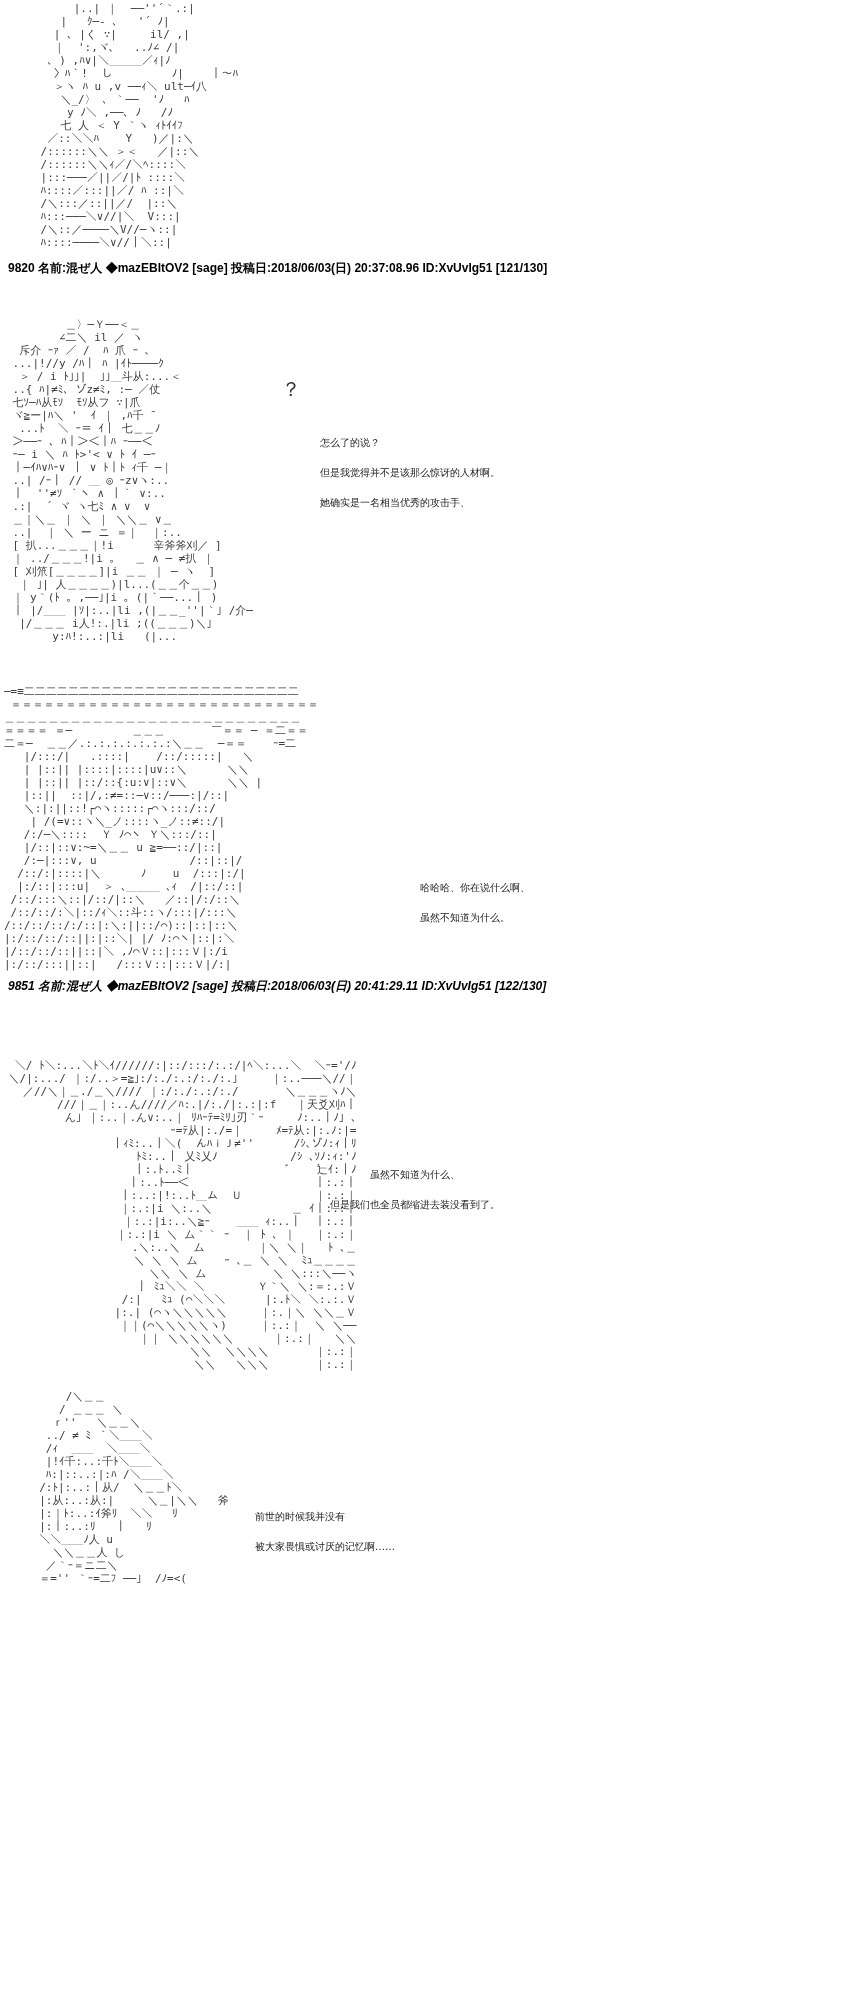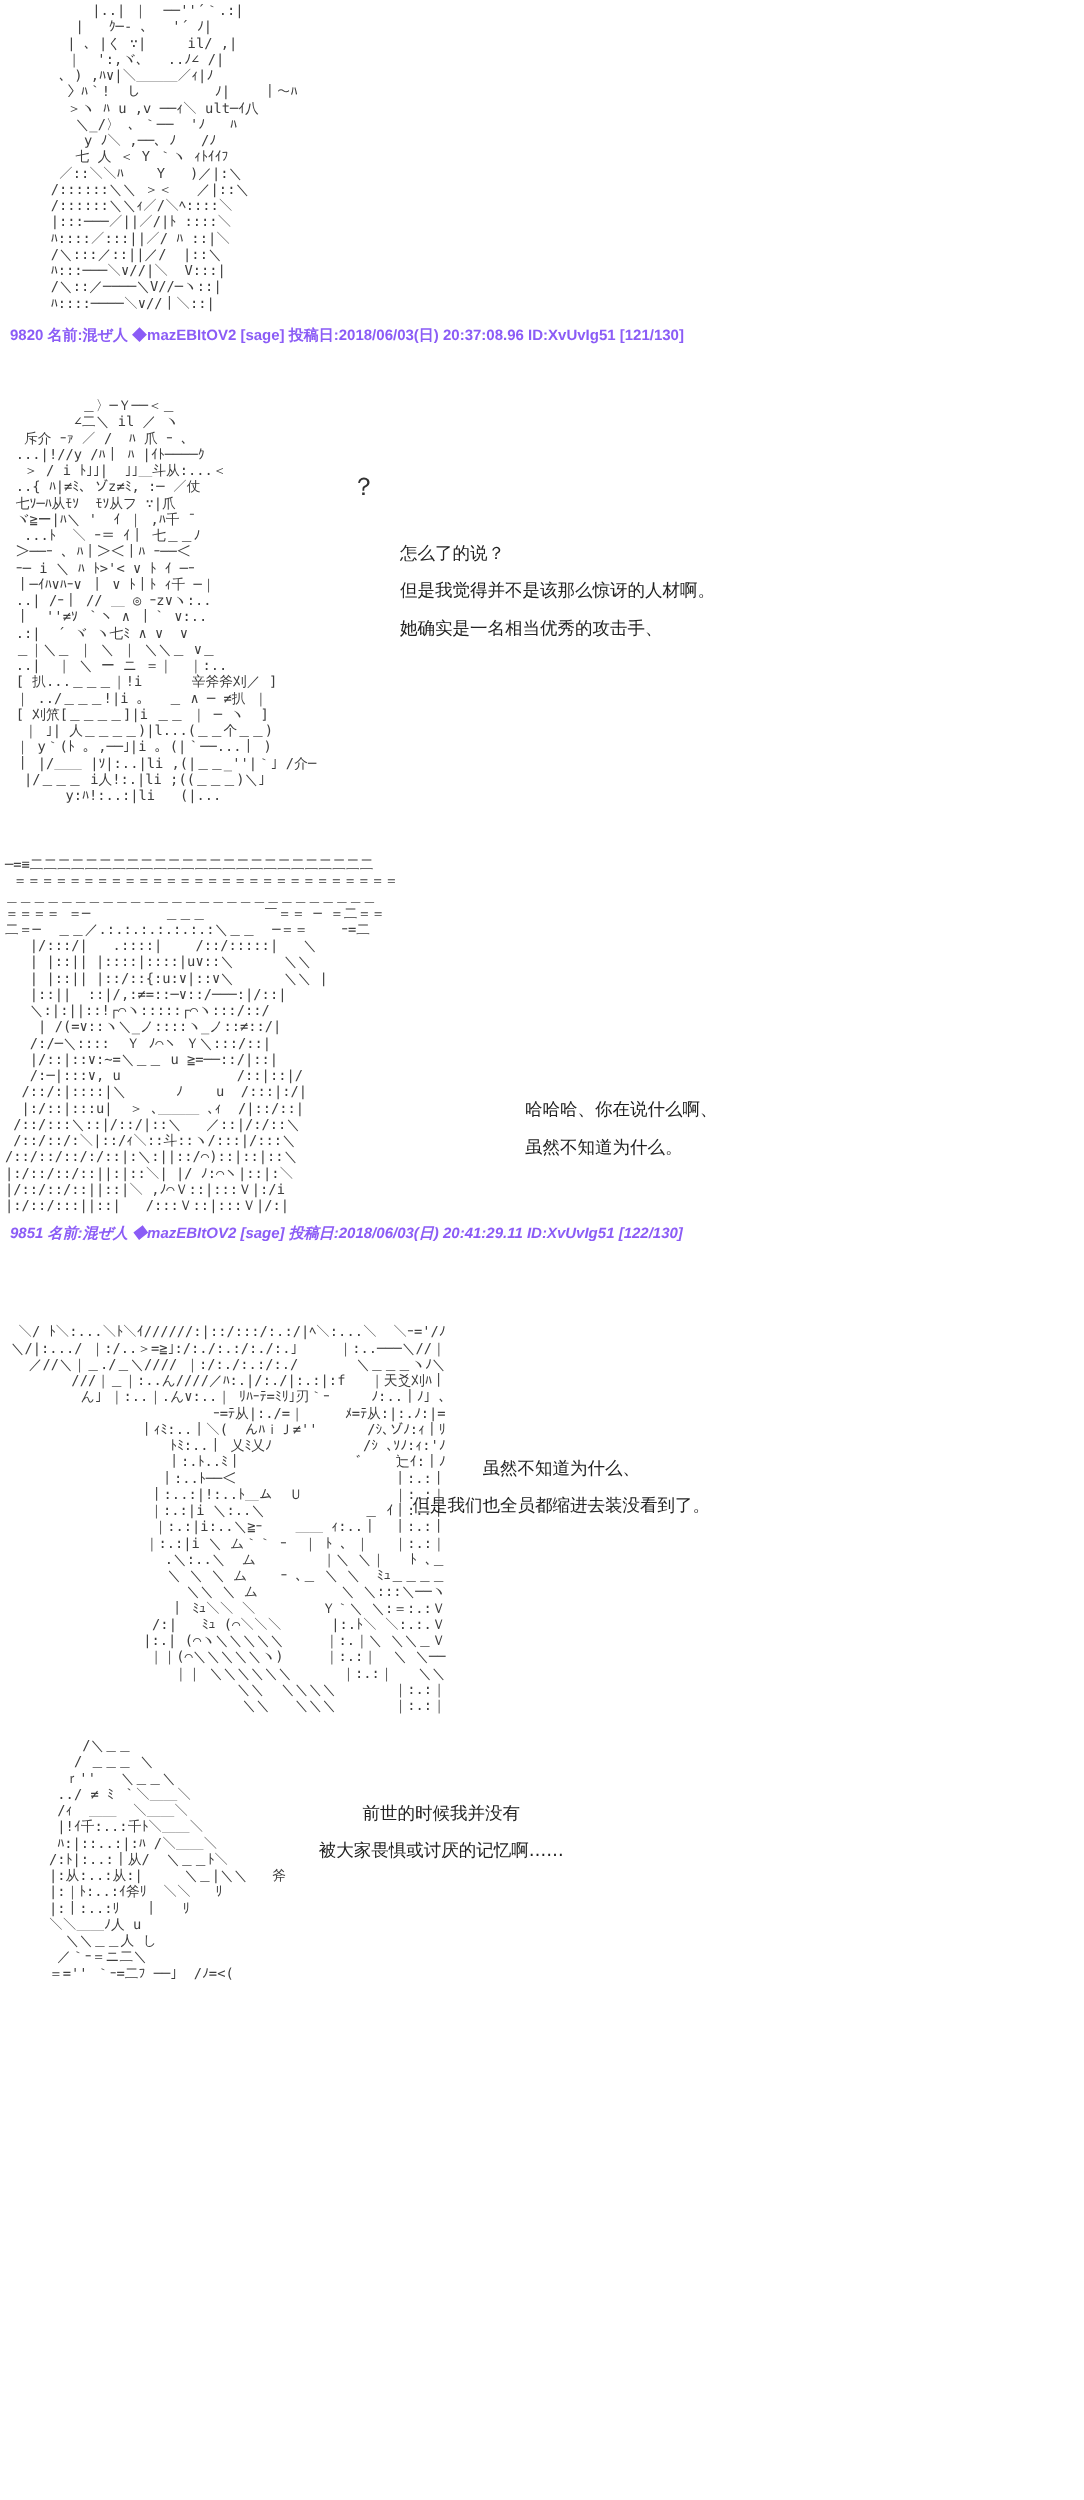--- a/index.html
+++ b/index.html
@@ -12,26 +12,26 @@
   .aa {
     position:absolute;
     font-family:"DejaVu Sans Mono", monospace;
     font-size:11px; line-height:13px;
     color:#3d3d3d; white-space:pre;
   }
   .post-header {
     position:absolute;
     font-family:"Liberation Sans", sans-serif;
     font-size:12px; font-weight:bold;
-    color:#8b5cf6; white-space:nowrap;
+    color:#000000; white-space:nowrap;
   }
   .dialogue {
     position:absolute;
     font-family:"DejaVu Sans", sans-serif;
-    font-size:14px; color:#222222;
+    font-size:10px; color:#222222;
     line-height:30px; white-space:nowrap;
   }
   .qmark {
     position:absolute;
     font-family:"DejaVu Sans Mono", monospace;
     font-size:20px; color:#333333;
   }
 </style>
 </head>
 <body>
@@ -163,18 +163,18 @@
    ﾊ:|::..:|:ﾊ /＼＿＿＼
   /:ﾄ|:..:｜从/  ＼＿＿ﾄ＼
   |:从:..:从:|     ＼＿|＼＼   斧
   |:｜ﾄ:..:ｲ斧ﾘ  ＼＼   ﾘ
   |:｜:..:ﾘ   ｜   ﾘ
   ＼＼＿＿ﾉ人 u
     ＼＼＿＿人 し
    ／｀ｰ＝ニ二＼
   ＝='' ｀ｰ=二ﾌ ──｣  /ﾉ=&lt;(</pre>
 
-  <div class="dialogue" style="top:1436px; left:255px;text-align:center;">
+  <div class="dialogue" style="top:1502px; left:255px;">
     <div>前世的时候我并没有</div>
     <div>被大家畏惧或讨厌的记忆啊……</div>
   </div>
 
 </div>
 
 </body></html>

